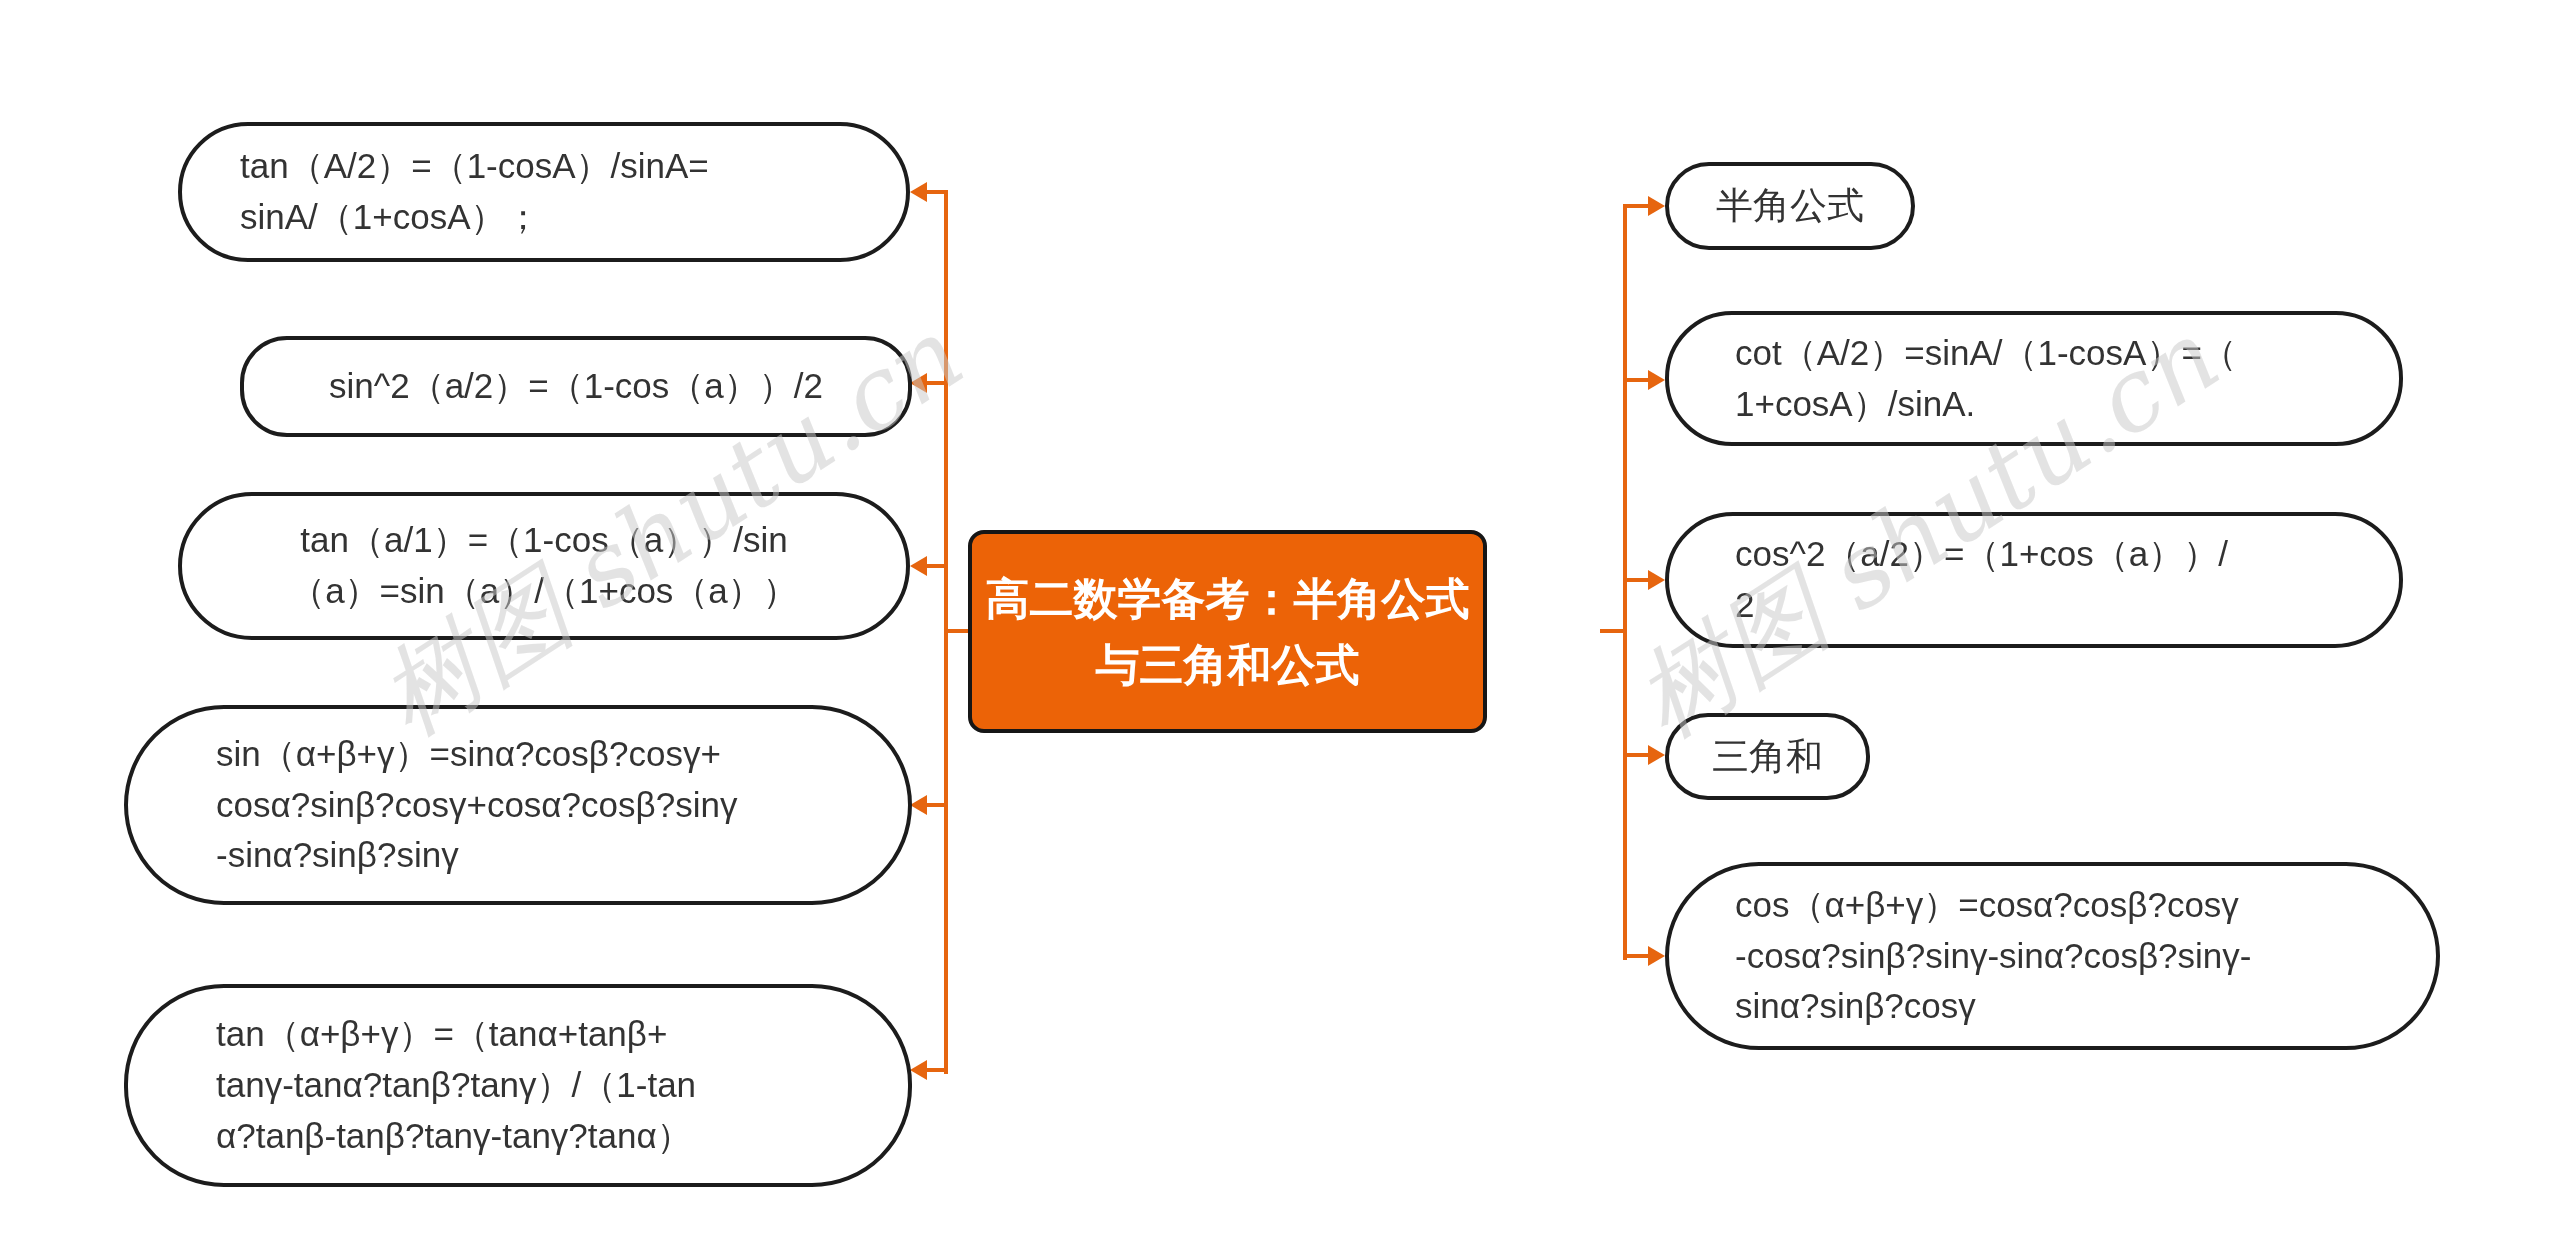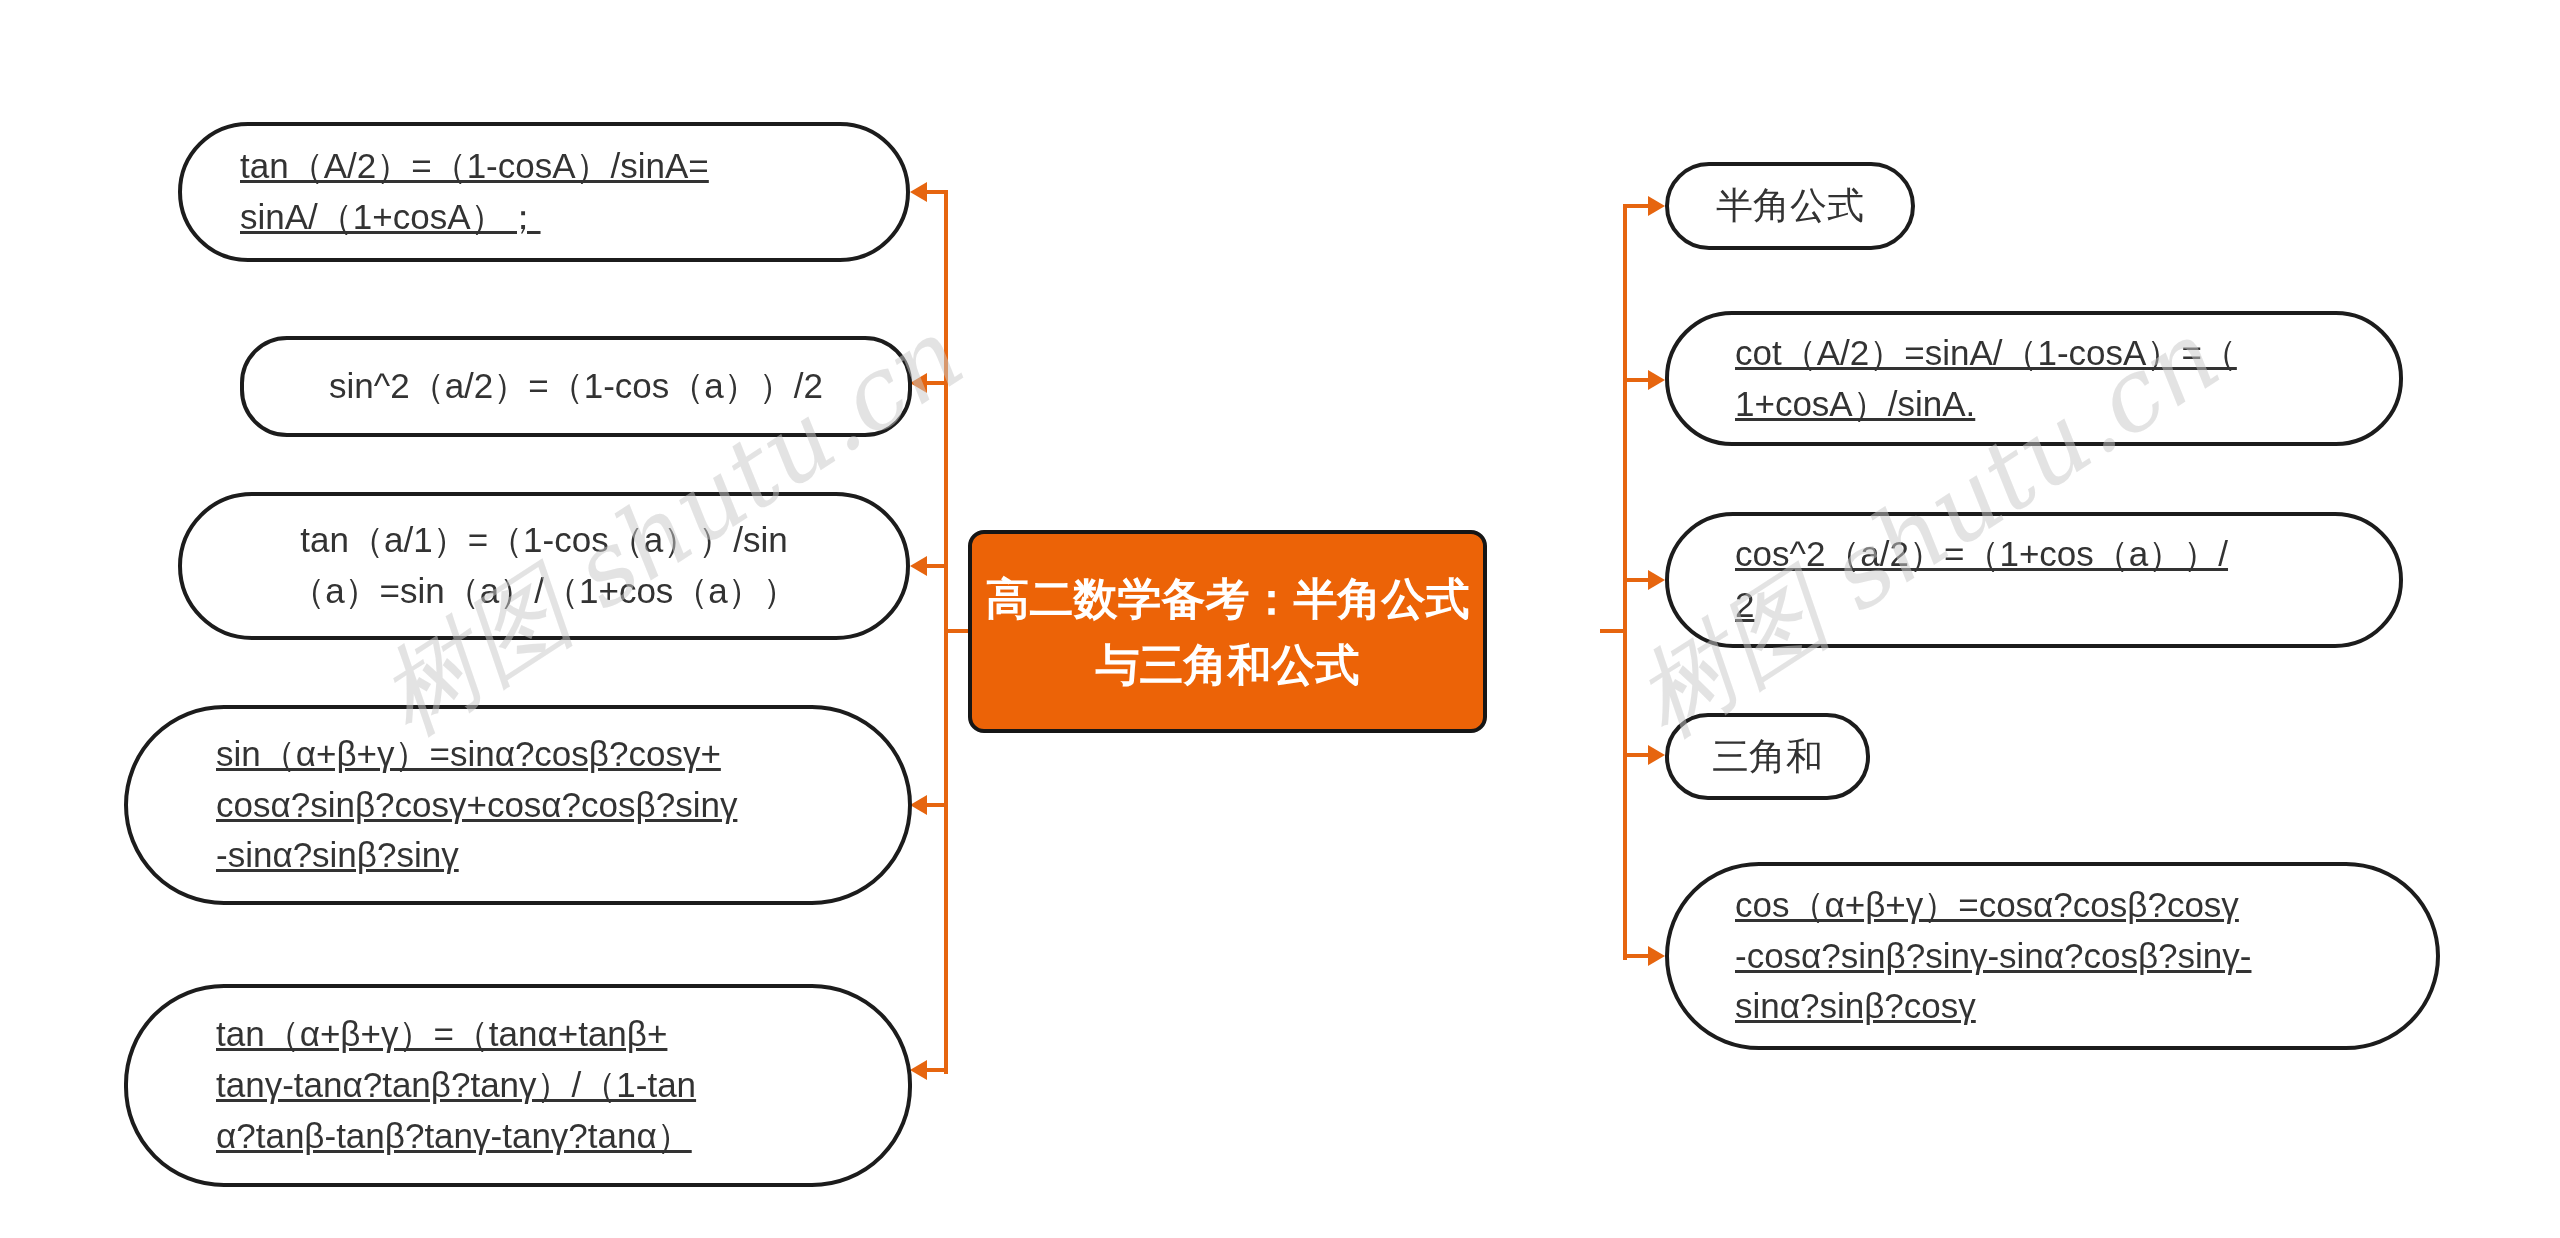--- a/index.html
+++ b/index.html
@@ -9,21 +9,21 @@
   }
   
   .node{
     position:absolute;box-sizing:border-box;background:#fff;
     border:4px solid var(--node-border,#1c1c1c);
     display:flex;align-items:center;
     color:var(--text-dark,#333333);
     font-size:35px;line-height:1.45;white-space:pre-line;
     z-index:2;
   }
-  .ta-left{justify-content:flex-start;text-align:left;text-decoration:underline;}
+  .ta-left{justify-content:flex-start;text-align:left;}
   .ta-center{justify-content:center;text-align:center;}
   .label-node{font-size:37px;}
   .center-node{
     background:var(--accent-orange,#EC6307);
     border:4px solid #161616;border-radius:16px;
     color:#fff;font-size:44px;font-weight:600;line-height:1.5;
     justify-content:center;text-align:center;
   }
   
   .trunk{position:absolute;width:4px;background:var(--connector-orange,#E6650F);z-index:1;}

